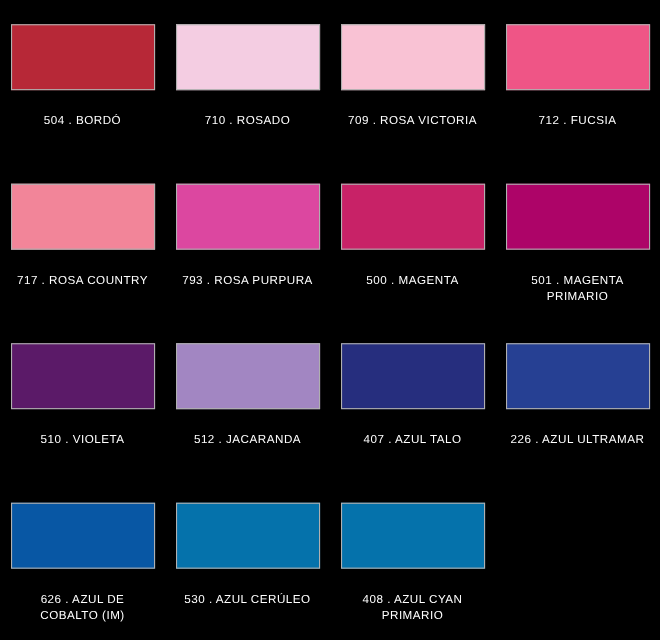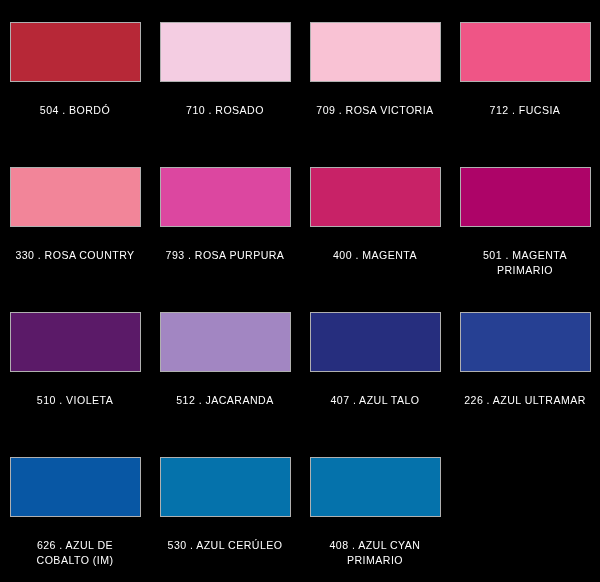--- a/index.html
+++ b/index.html
@@ -66,29 +66,29 @@
     <div class="swatch-cell">
       <div class="swatch-chip" style="background-color: rgb(249, 194, 212); --c: #f9c2d4; border-color: rgb(176, 176, 176);"></div>
       <div class="swatch-label" style="color: rgb(255, 255, 255);">709 . ROSA VICTORIA</div>
     </div>
     <div class="swatch-cell">
       <div class="swatch-chip" style="background-color: rgb(239, 85, 134); --c: #ef5586; border-color: rgb(176, 176, 176);"></div>
       <div class="swatch-label" style="color: rgb(255, 255, 255);">712 . FUCSIA</div>
     </div>
     <div class="swatch-cell">
       <div class="swatch-chip" style="background-color: rgb(242, 133, 153); --c: #f28599; border-color: rgb(176, 176, 176);"></div>
-      <div class="swatch-label" style="color: rgb(255, 255, 255);">330 . ROSA COUNTRY</div>
+      <div class="swatch-label" style="color: rgb(255, 255, 255);">717 . ROSA COUNTRY</div>
     </div>
     <div class="swatch-cell">
       <div class="swatch-chip" style="background-color: rgb(220, 71, 160); --c: #dc47a0; border-color: rgb(176, 176, 176);"></div>
       <div class="swatch-label" style="color: rgb(255, 255, 255);">793 . ROSA PURPURA</div>
     </div>
     <div class="swatch-cell">
       <div class="swatch-chip" style="background-color: rgb(200, 34, 103); --c: #c82267; border-color: rgb(176, 176, 176);"></div>
-      <div class="swatch-label" style="color: rgb(255, 255, 255);">400 . MAGENTA</div>
+      <div class="swatch-label" style="color: rgb(255, 255, 255);">500 . MAGENTA</div>
     </div>
     <div class="swatch-cell">
       <div class="swatch-chip" style="background-color: rgb(173, 4, 104); --c: #ad0468; border-color: rgb(176, 176, 176);"></div>
       <div class="swatch-label" style="color: rgb(255, 255, 255);">501 . MAGENTA
 PRIMARIO</div>
     </div>
     <div class="swatch-cell">
       <div class="swatch-chip" style="background-color: rgb(91, 26, 104); --c: #5b1a68; border-color: rgb(176, 176, 176);"></div>
       <div class="swatch-label" style="color: rgb(255, 255, 255);">510 . VIOLETA</div>
     </div>

